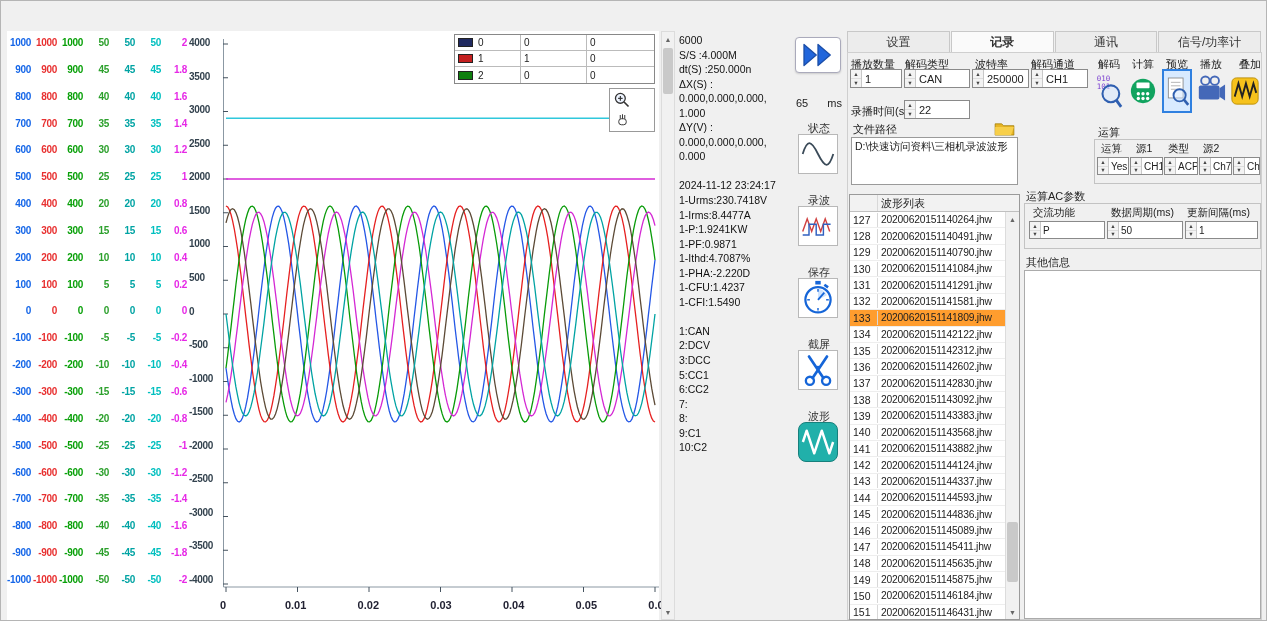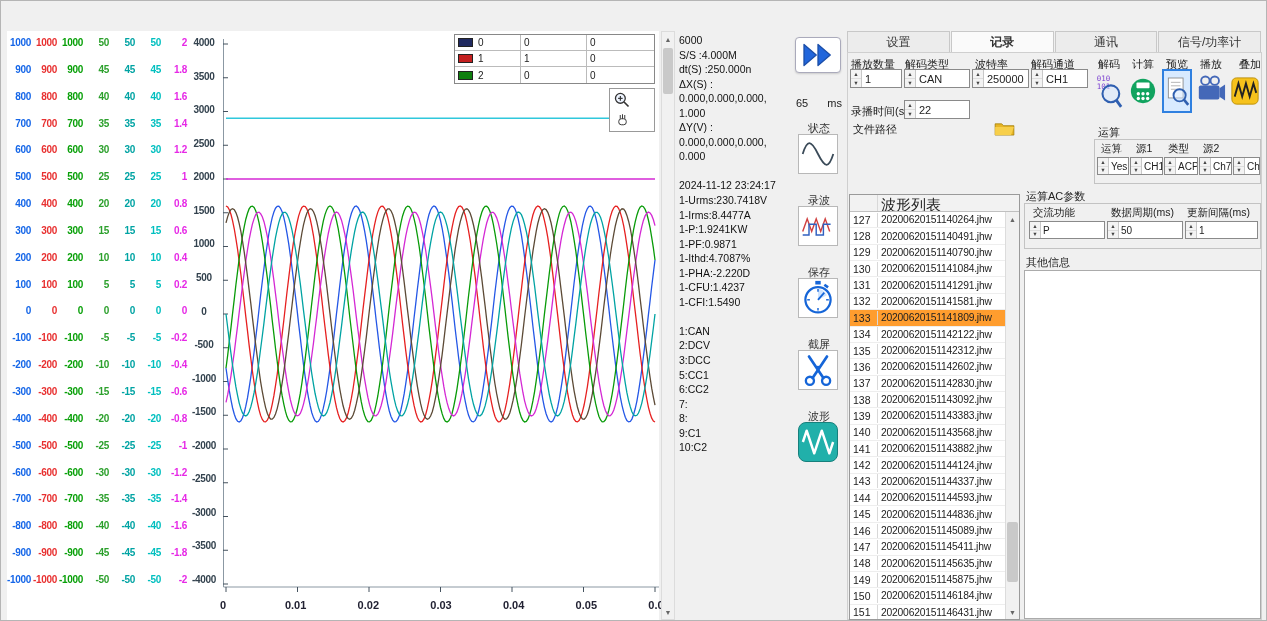--- a/index.html
+++ b/index.html
@@ -17,21 +17,21 @@
     font-size:12px; color:#333; }
 
   
   .plot-section { position:absolute; left:6px; top:30px; width:652px; height:589px; background:#ffffff;
     display:flex; }
   .ylabels { display:flex; width:182px; }
   .ycol { width:26px; height:548px; margin-top:6px; display:flex; flex-direction:column;
     justify-content:space-between; text-align:right; font-size:10px; font-weight:700; letter-spacing:-0.3px; }
   .ycol div { padding-right:2px; line-height:11px; }
   .main-axis { width:34px; height:548px; margin-top:6px; display:flex; flex-direction:column;
-    justify-content:space-between; text-align:center; font-size:10px; font-weight:700; letter-spacing:-0.3px; }
+    justify-content:space-between; text-align:left; font-size:10px; font-weight:700; letter-spacing:-0.3px; }
   .main-axis div { padding-right:4px; line-height:11px; }
   .plot-wrap { position:relative; width:436px; height:589px; }
   .plot-wrap svg { display:block; }
   .xaxis { position:relative; width:100%; height:18px; font-size:11px; font-weight:700; color:#223; }
   .xt { position:absolute; top:2px; transform:translateX(-50%); }
 
   .legend { position:absolute; top:3px; right:4px; width:201px; background:#fff; border:1px solid #888; }
   .lg-row { display:grid; grid-template-columns:66px 66px 66px; height:16px; border-bottom:1px solid #bbb; }
   .lg-row:last-child { border-bottom:none; }
   .lg-cell { border-right:1px solid #bbb; display:flex; align-items:center; padding-left:3px; font-size:10px; }
@@ -100,21 +100,21 @@
 
   .group-title { position:absolute; font-size:11px; color:#222; }
   .group-box { position:absolute; border:1px solid #c3c3c3; background:#f0f0f0; }
   .gh { position:absolute; font-size:10.5px; color:#222; white-space:nowrap; }
 
   .other-box { position:absolute; left:176px; top:217px; width:237px; height:349px; background:#fff;
     border:1px solid #ababab; }
 
   .file-list { position:absolute; left:1px; top:141px; width:171px; height:426px; background:#fff;
     border:1px solid #9a9a9a; }
-  .fl-header { height:17px; display:flex; background:#f2f2f2; border-bottom:1px solid #c0c0c0; font-size:15px; }
+  .fl-header { height:17px; display:flex; background:#f2f2f2; border-bottom:1px solid #c0c0c0; font-size:11px; }
   .lc1 { width:28px; border-right:1px solid #d8d8d8; padding:1px 3px; flex:0 0 auto; }
   .lc2 { flex:1; padding:1px 3px; overflow:hidden; white-space:nowrap; }
   .fl-body { position:absolute; top:17px; left:0; right:13px; bottom:0; overflow:hidden; }
   .lrow { height:16.36px; display:flex; font-size:10.5px; border-bottom:1px solid #eeeeee; align-items:center; }
   .lrow .lc2 { font-size:10.3px; letter-spacing:-0.2px; }
   .lrow.sel { background:#ff9d2e; }
   .fl-scroll { right:0; top:17px; bottom:0; height:auto; border:none; border-left:1px solid #dcdcdc; }
 </style>
 </head>
 <body>
@@ -615,20 +615,21 @@
       </div>
 
       <div class="fp-group">
         <span class="fp-label">文件路径</span>
         <div class="folder-btn">
           <svg viewBox="0 0 22 16" width="21" height="15">
               <path d="M1 3 h7 l2 2 h11 v10 h-20 z" fill="#e8b626" stroke="#a07b00" stroke-width="0.8"></path>
               <path d="M1 6.5 h20 l-3 8.5 h-17 z" fill="#f7cf4a"></path>
             </svg>
         </div>
+        <div class="fp-box">D:\快速访问资料\三相机录波波形</div>
       </div>
 
       <div class="group-title" style="left:250px;top:72px;">运算</div>
       <div class="group-box" style="left:246px;top:86px;width:167px;height:45px;">
         <span class="gh" style="left:6px;top:2px;">运算</span>
         <span class="gh" style="left:41px;top:2px;text-align:center;">源1</span>
         <span class="gh" style="left:73px;top:2px;">类型</span>
         <span class="gh" style="left:108px;top:2px;">源2</span>
         <span class="gh" style="left:140px;top:16px;">目标</span>
         <div class="spin sm" style="left:2px;top:17px;width:32px;">

